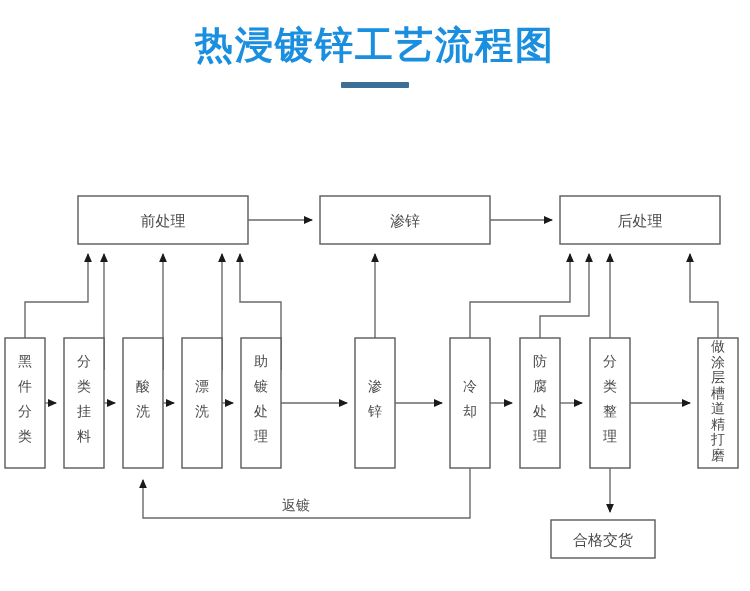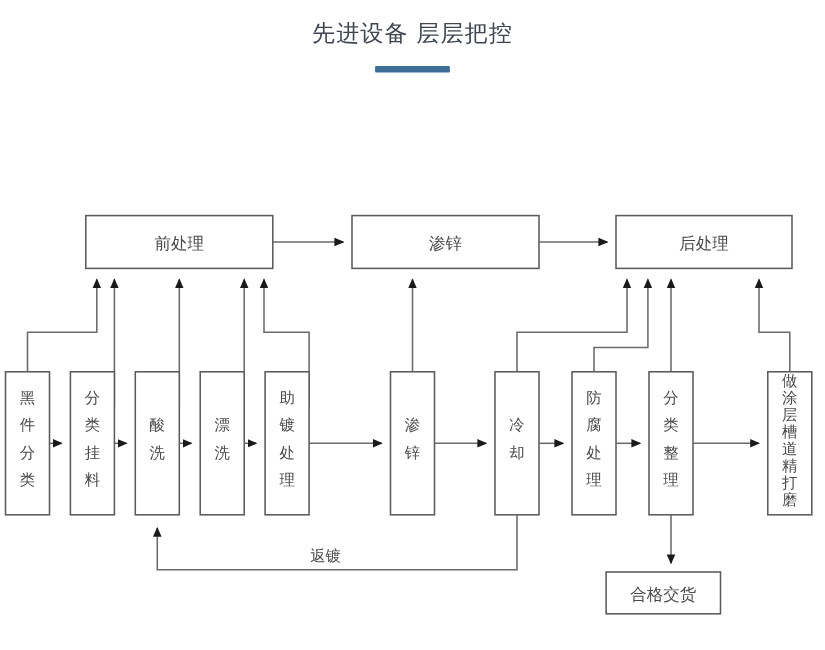--- a/index.html
+++ b/index.html
@@ -36,21 +36,21 @@
   .lbl-v tspan{font-size:14px;}
   .lbl-small{
     font-family:"Liberation Serif","DejaVu Serif",serif;
     font-size:14px;fill:#4a4a4a;text-anchor:middle;
   }
 </style>
 </head>
 <body>
 
 <div class="header">
-  <div class="subtitle">先进设备 层层把控</div>
+  <div class="title">热浸镀锌工艺流程图</div>
   <div class="divider"></div>
 </div>
 
 <div id="flow">
 <svg width="750" height="421" viewBox="0 0 750 421" xmlns="http://www.w3.org/2000/svg">
   <defs>
     <marker id="ah" markerWidth="9" markerHeight="9" refX="8" refY="4.5" orient="auto" markerUnits="userSpaceOnUse">
       <path d="M0,0.6 L9,4.5 L0,8.4 z" fill="#1a1a1a"></path>
     </marker>
   </defs>

